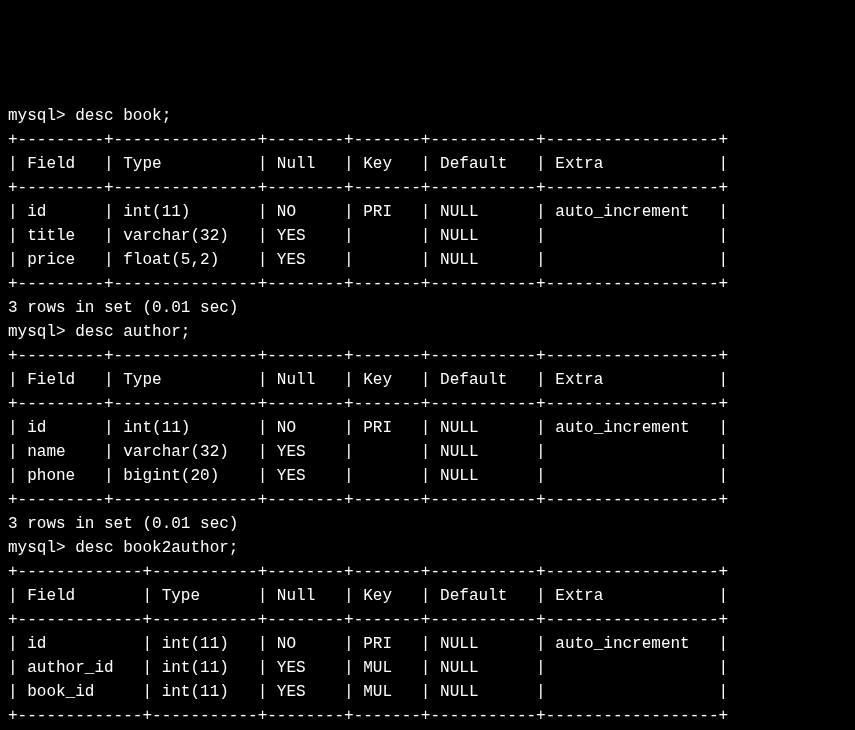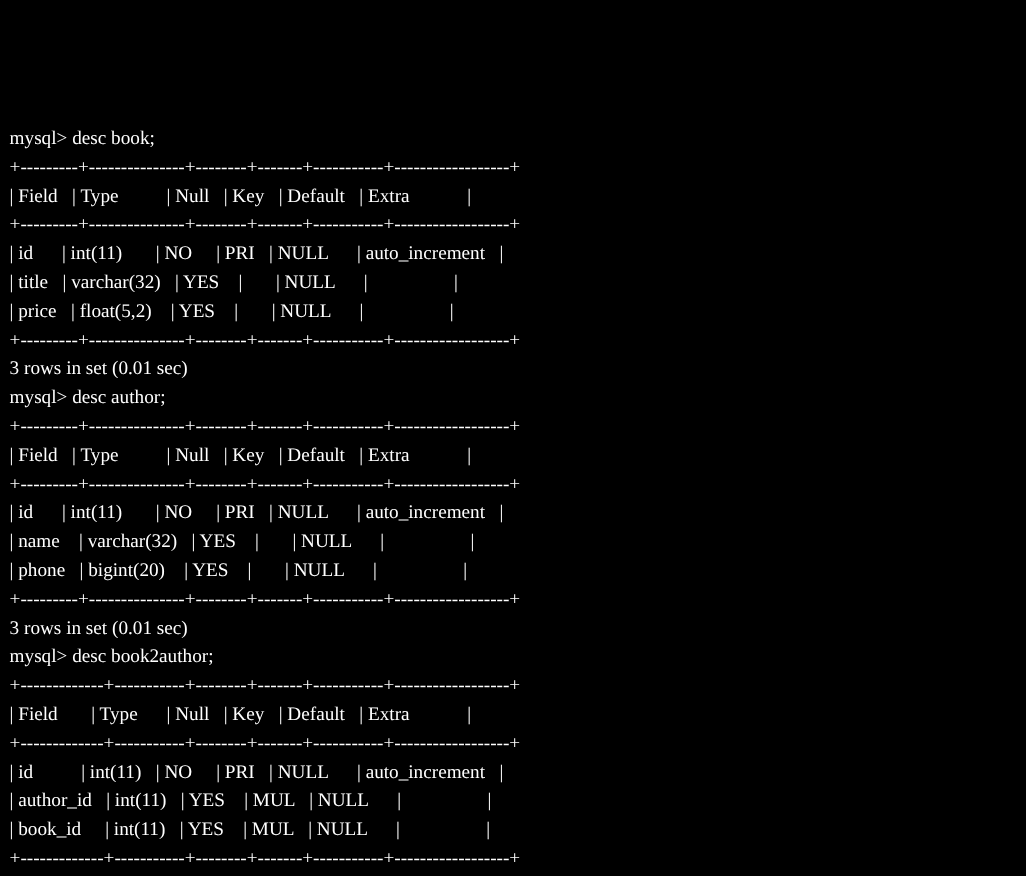--- a/index.html
+++ b/index.html
@@ -8,21 +8,21 @@
       color: #fff;
       font-family: 'Consolas', 'Monaco', 'Courier New', monospace;
       font-size: 16px;
       line-height: 1.5;
       padding: 8px;
       white-space: pre;
       width: 855px;
       height: 730px;
       overflow: hidden;
     }
-    .terminal-line { display: block; font-family: Liberation Serif, serif; }
+    .terminal-line { display: block; }
   </style>
 </head>
 <body>
 
 
 
 <div id="terminal"><span class="terminal-line"><span>mysql&gt; </span><span>desc book;</span></span><span class="terminal-line">+---------+---------------+--------+-------+-----------+------------------+</span><span class="terminal-line">| Field   | Type          | Null   | Key   | Default   | Extra            |</span><span class="terminal-line">+---------+---------------+--------+-------+-----------+------------------+</span><span class="terminal-line">| id      | int(11)       | NO     | PRI   | NULL      | auto_increment   |</span><span class="terminal-line">| title   | varchar(32)   | YES    |       | NULL      |                  |</span><span class="terminal-line">| price   | float(5,2)    | YES    |       | NULL      |                  |</span><span class="terminal-line">+---------+---------------+--------+-------+-----------+------------------+</span><span class="terminal-line">3 rows in set (0.01 sec)</span><span class="terminal-line"></span><span class="terminal-line"><span>mysql&gt; </span><span>desc author;</span></span><span class="terminal-line">+---------+---------------+--------+-------+-----------+------------------+</span><span class="terminal-line">| Field   | Type          | Null   | Key   | Default   | Extra            |</span><span class="terminal-line">+---------+---------------+--------+-------+-----------+------------------+</span><span class="terminal-line">| id      | int(11)       | NO     | PRI   | NULL      | auto_increment   |</span><span class="terminal-line">| name    | varchar(32)   | YES    |       | NULL      |                  |</span><span class="terminal-line">| phone   | bigint(20)    | YES    |       | NULL      |                  |</span><span class="terminal-line">+---------+---------------+--------+-------+-----------+------------------+</span><span class="terminal-line">3 rows in set (0.01 sec)</span><span class="terminal-line"></span><span class="terminal-line"><span>mysql&gt; </span><span>desc book2author;</span></span><span class="terminal-line">+-------------+-----------+--------+-------+-----------+------------------+</span><span class="terminal-line">| Field       | Type      | Null   | Key   | Default   | Extra            |</span><span class="terminal-line">+-------------+-----------+--------+-------+-----------+------------------+</span><span class="terminal-line">| id          | int(11)   | NO     | PRI   | NULL      | auto_increment   |</span><span class="terminal-line">| author_id   | int(11)   | YES    | MUL   | NULL      |                  |</span><span class="terminal-line">| book_id     | int(11)   | YES    | MUL   | NULL      |                  |</span><span class="terminal-line">+-------------+-----------+--------+-------+-----------+------------------+</span><span class="terminal-line">3 rows in set (0.01 sec)</span><span class="terminal-line"></span></div>
 
 
 

